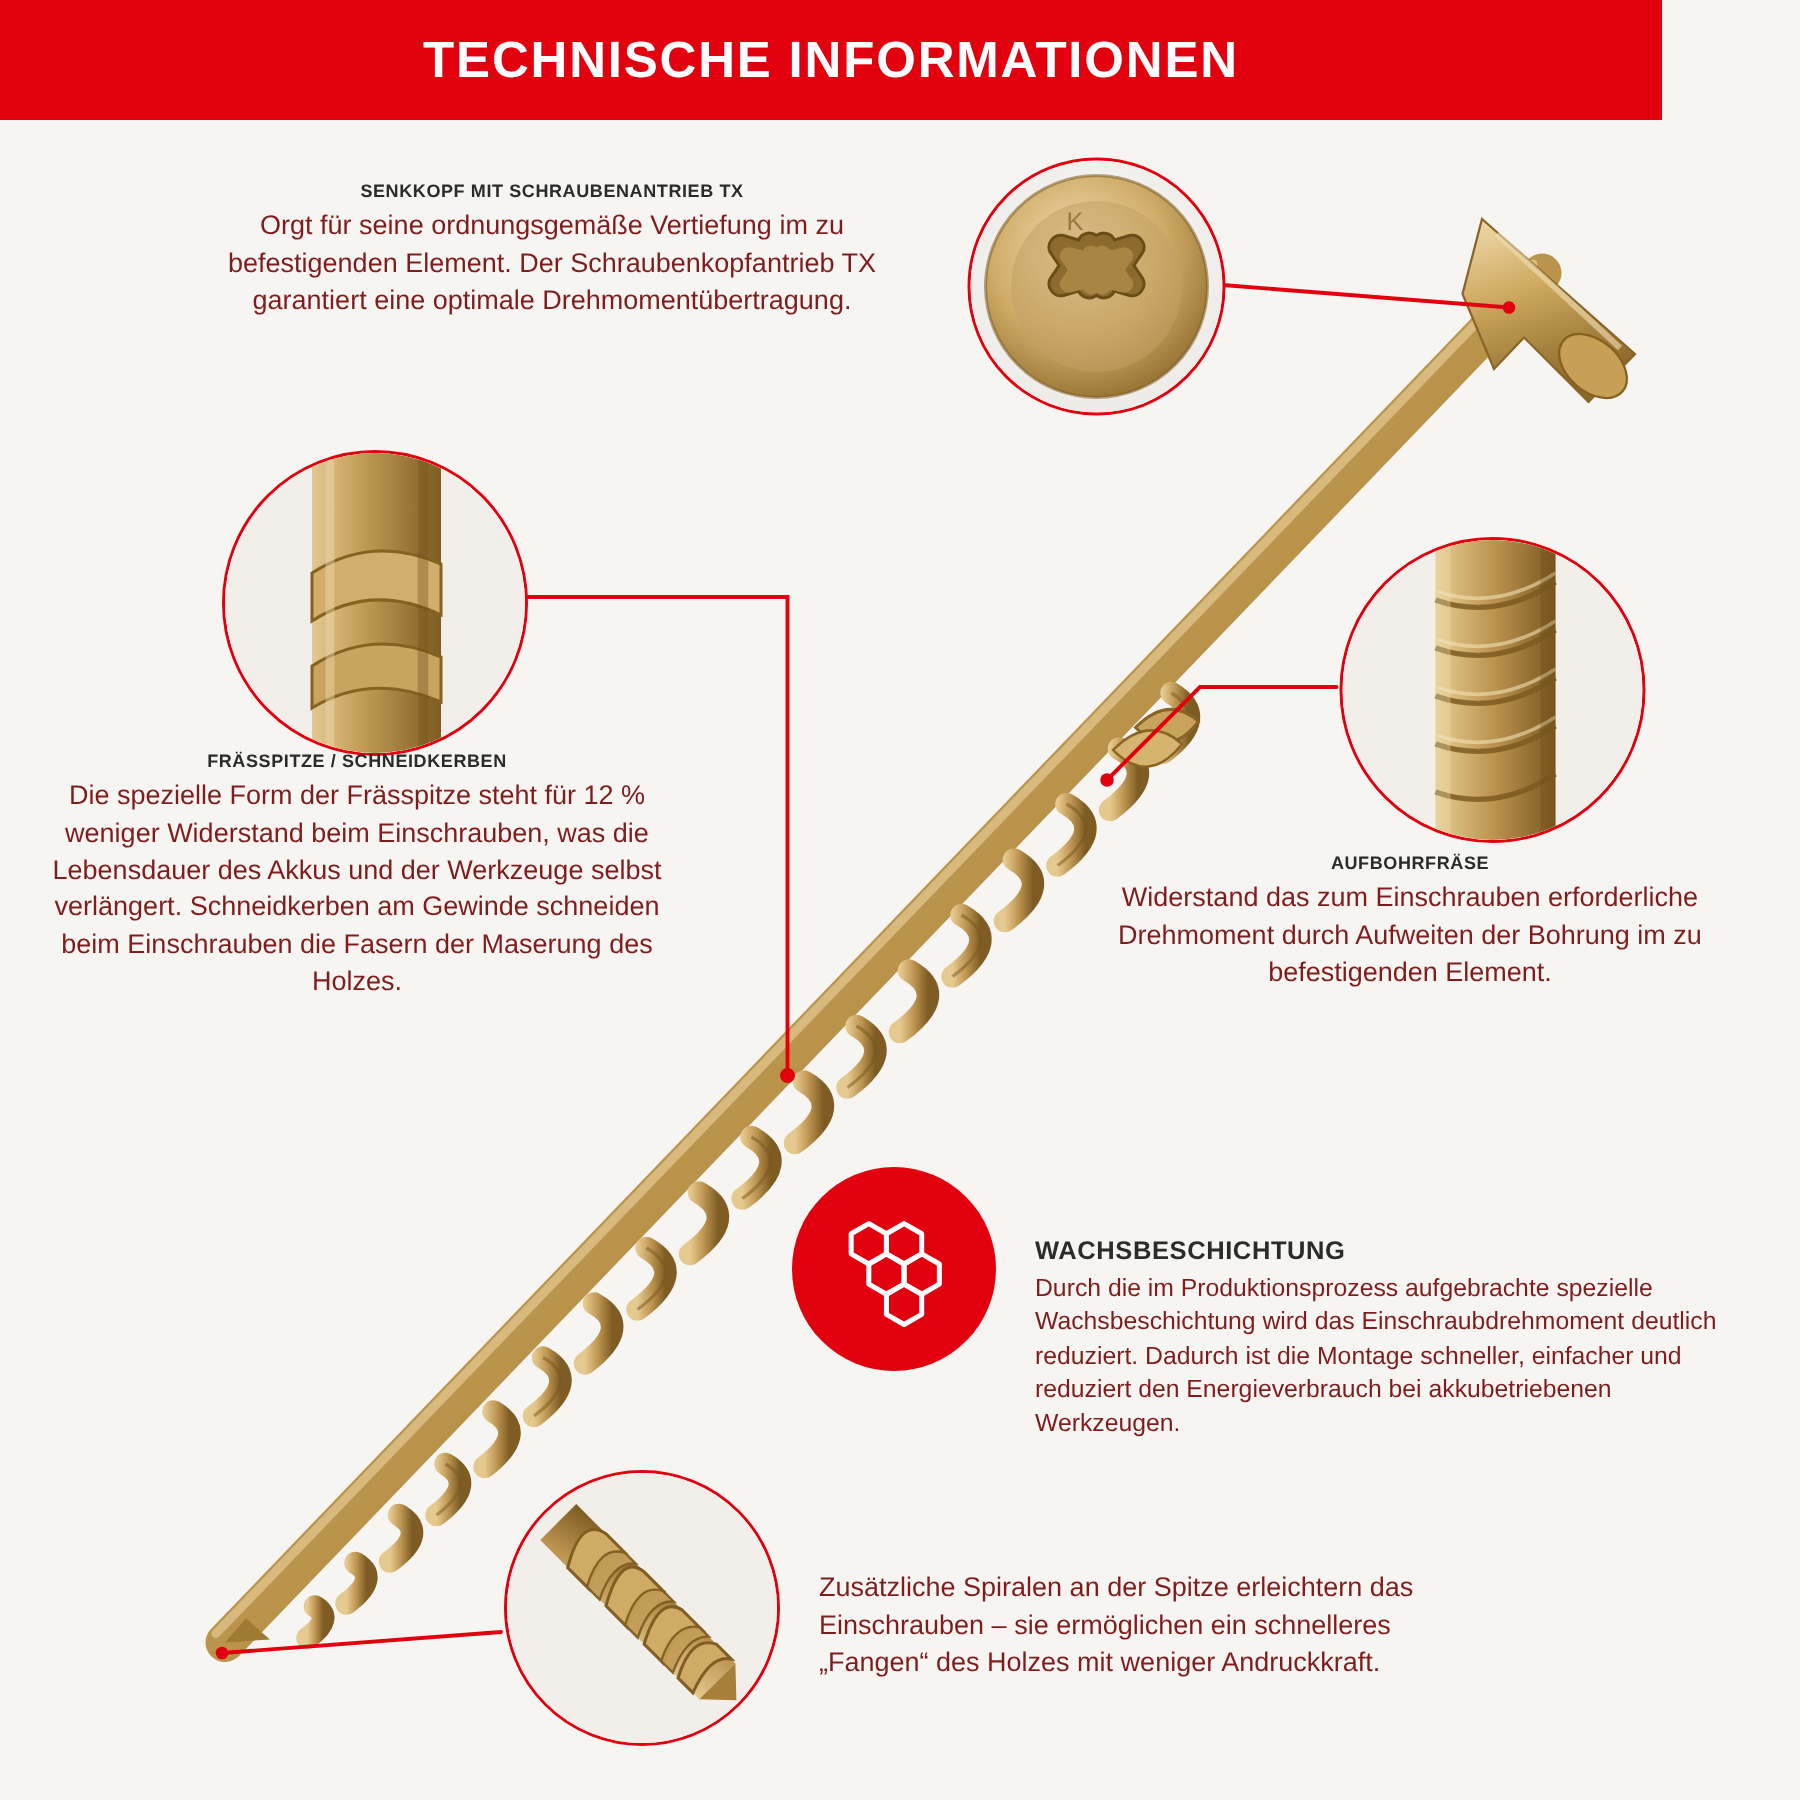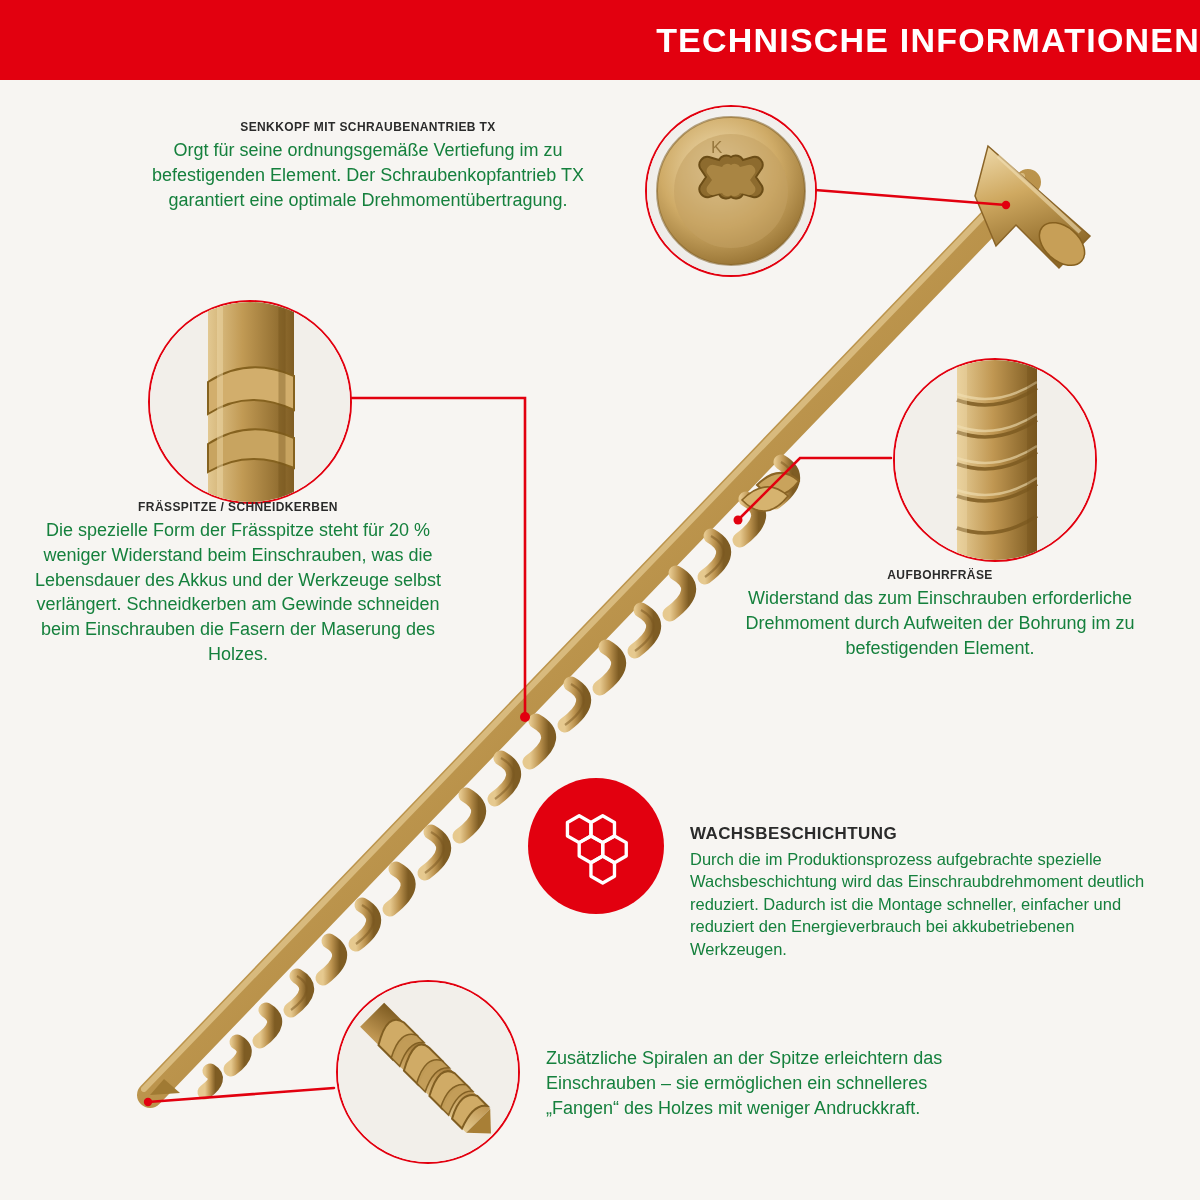--- a/index.html
+++ b/index.html
@@ -15,26 +15,26 @@
     width: 1200px;
     height: 1200px;
     overflow: hidden;
     background: #f7f5f2;
   }
 
   
   .header {
     position: absolute;
     left: 0; top: 0;
-    width: 1200px;
+    width: 1108px;
     height: 80px;
     background: #e2000f;
     display: flex;
     align-items: center;
-    justify-content: flex-end;
+    justify-content: center;
   }
   .header-title {
     color: #ffffff;
     font-size: 34px;
     font-weight: bold;
     letter-spacing: 1.2px;
     text-transform: uppercase;
     font-family: "Liberation Sans", sans-serif;
   }
 
@@ -61,21 +61,21 @@
   .txt-title {
     font-size: 12px;
     font-weight: bold;
     color: #2b2b2b;
     letter-spacing: 0.4px;
     margin: 0 0 4px 0;
     text-transform: uppercase;
   }
   .txt-body {
     font-size: 18px;
-    color: #15803d;
+    color: #7f1d1d;
     line-height: 1.38;
     margin: 0;
   }
   .center { text-align: center; }
   .left { text-align: left; margin-top: 46px; }
 
   
   #block-head {
     left: 118px; top: 120px; width: 500px;
   }
@@ -335,21 +335,21 @@
     </svg>
   </div>
 
   <div class="txt-block center" id="block-head">
     <div class="txt-title">SENKKOPF MIT SCHRAUBENANTRIEB TX</div>
     <p class="txt-body">Orgt für seine ordnungsgemäße Vertiefung im zu befestigenden Element. Der Schraubenkopfantrieb TX garantiert eine optimale Drehmomentübertragung.</p>
   </div>
 
   <div class="txt-block center" id="block-frasspitze">
     <div class="txt-title">FRÄSSPITZE / SCHNEIDKERBEN</div>
-    <p class="txt-body">Die spezielle Form der Frässpitze steht für 20 % weniger Widerstand beim Einschrauben, was die Lebensdauer des Akkus und der Werkzeuge selbst verlängert. Schneidkerben am Gewinde schneiden beim Einschrauben die Fasern der Maserung des Holzes.</p>
+    <p class="txt-body">Die spezielle Form der Frässpitze steht für 12 % weniger Widerstand beim Einschrauben, was die Lebensdauer des Akkus und der Werkzeuge selbst verlängert. Schneidkerben am Gewinde schneiden beim Einschrauben die Fasern der Maserung des Holzes.</p>
   </div>
 
   <div class="txt-block center" id="block-aufbohr">
     <div class="txt-title">AUFBOHRFRÄSE</div>
     <p class="txt-body">Widerstand das zum Einschrauben erforderliche Drehmoment durch Aufweiten der Bohrung im zu befestigenden Element.</p>
   </div>
 
   <div class="txt-block left" id="block-wachs">
     <div class="txt-title">WACHSBESCHICHTUNG</div>
     <p class="txt-body">Durch die im Produktionsprozess aufgebrachte spezielle Wachsbeschichtung wird das Einschraubdrehmoment deutlich reduziert. Dadurch ist die Montage schneller, einfacher und reduziert den Energieverbrauch bei akkubetriebenen Werkzeugen.</p>

